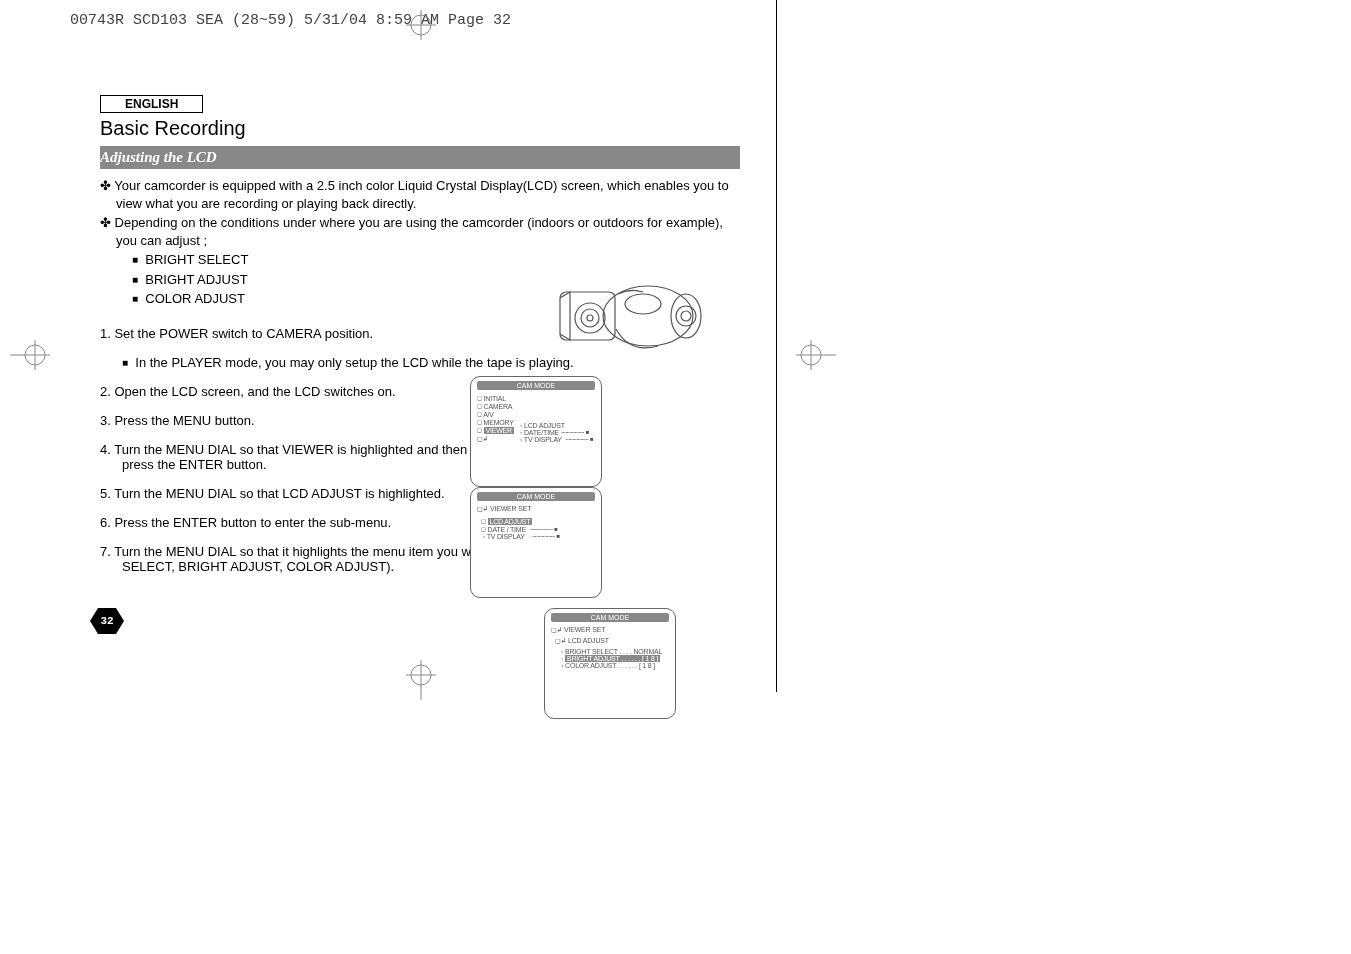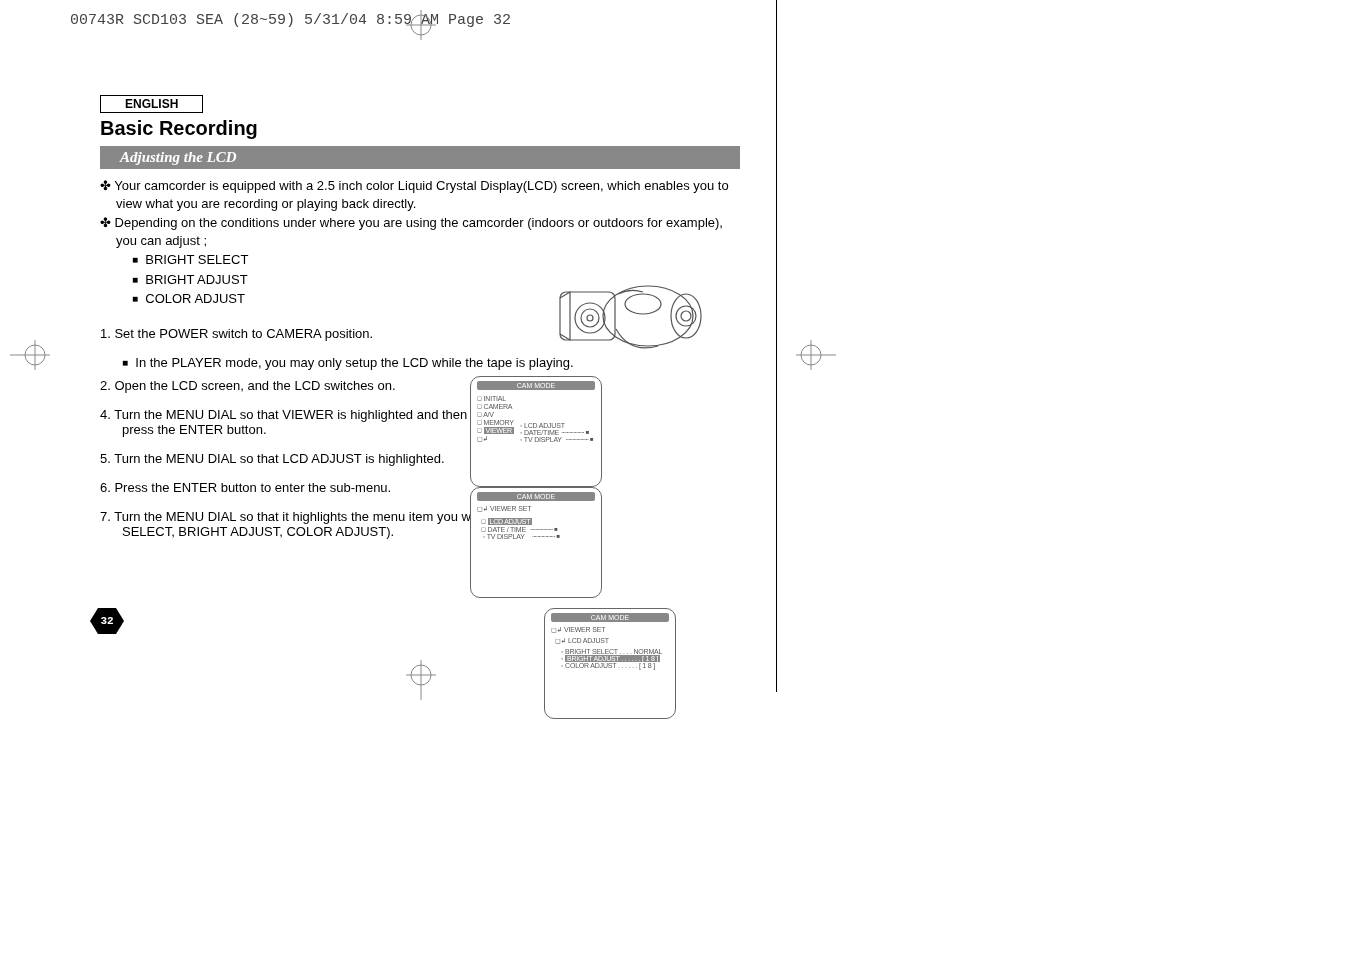--- a/index.html
+++ b/index.html
@@ -37,30 +37,30 @@
   .lang-box {
     display: inline-block;
     border: 1px solid #000;
     padding: 1px 24px;
     font-weight: bold;
     font-size: 12px;
     margin-bottom: 4px;
   }
   .title {
     font-size: 20px;
-    font-weight: bold;
+    font-weight: normal;
     margin-bottom: 6px;
   }
   .subtitle-bar {
     background: #888;
     color: #fff;
     font-style: italic;
     font-weight: bold;
     font-family: "Times New Roman", serif;
-    padding: 3px 20px;
+    padding: 3px 0;
     font-size: 15px;
     margin-bottom: 8px;
   }
   .para {
     line-height: 1.35;
     margin-bottom: 2px;
   }
   .indent1 { padding-left: 16px; text-indent: -16px; }
   .indent2 { padding-left: 32px; }
   .ol {
@@ -201,21 +201,22 @@
 
   <div class="para indent1">✤ <span>Your camcorder is equipped with a 2.5 inch color Liquid Crystal Display(LCD) screen, which enables you to view what you are recording or playing back directly.</span></div>
   <div class="para indent1">✤ <span>Depending on the conditions under where you are using the camcorder (indoors or outdoors for example), you can adjust ;</span></div>
   <div class="para indent2"><span class="sq">■</span>&nbsp;&nbsp;<span>BRIGHT SELECT</span></div>
   <div class="para indent2"><span class="sq">■</span>&nbsp;&nbsp;<span>BRIGHT ADJUST</span></div>
   <div class="para indent2"><span class="sq">■</span>&nbsp;&nbsp;<span>COLOR ADJUST</span></div>
 
   <div class="ol">
     <div class="ol-item wide">1.  Set the POWER switch to CAMERA position.</div>
     <div class="sub-bullet"><span class="sq">■</span>&nbsp;&nbsp;<span>In the PLAYER mode, you may only setup the LCD while the tape is playing.</span></div>
-    <div class="ol-item wide" style="margin-top:8px;">2.  Open the LCD screen, and the LCD switches on.</div>
+    <div class="ol-item wide" style="margin-top:14px;">2.  Open the LCD screen, and the LCD switches on.</div>
+    <div class="ol-item wide">3.  Press the MENU button.</div>
     <div class="ol-item">4.  Turn the MENU DIAL so that VIEWER is highlighted and then press the ENTER button.</div>
     <div class="ol-item">5.  Turn the MENU DIAL so that LCD ADJUST is highlighted.</div>
     <div class="ol-item">6.  Press the ENTER button to enter the sub-menu.</div>
     <div class="ol-item wide">7.  Turn the MENU DIAL so that it highlights the menu item you want to adjust (BRIGHT SELECT, BRIGHT ADJUST, COLOR ADJUST).</div>
   </div>
 </div>
 
 <div class="cam-illus">
   <svg width="150" height="80" viewBox="0 0 150 80">
     <g fill="none" stroke="#555" stroke-width="1.2">

